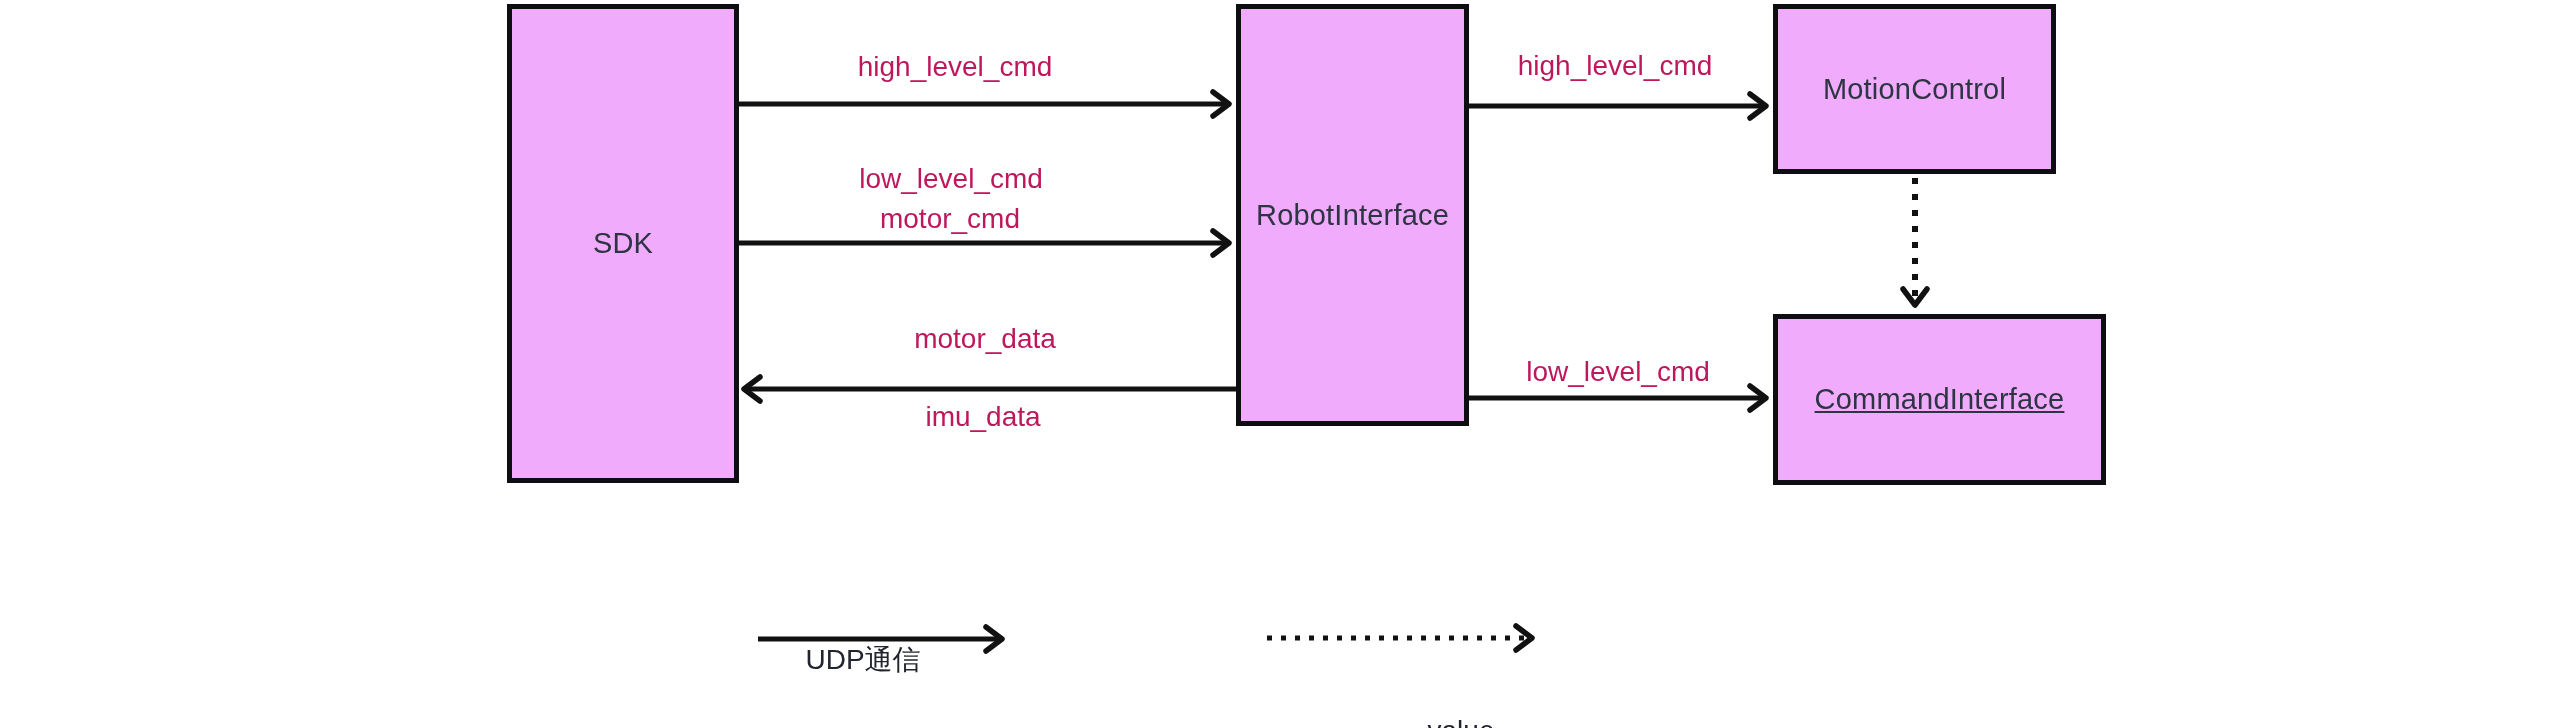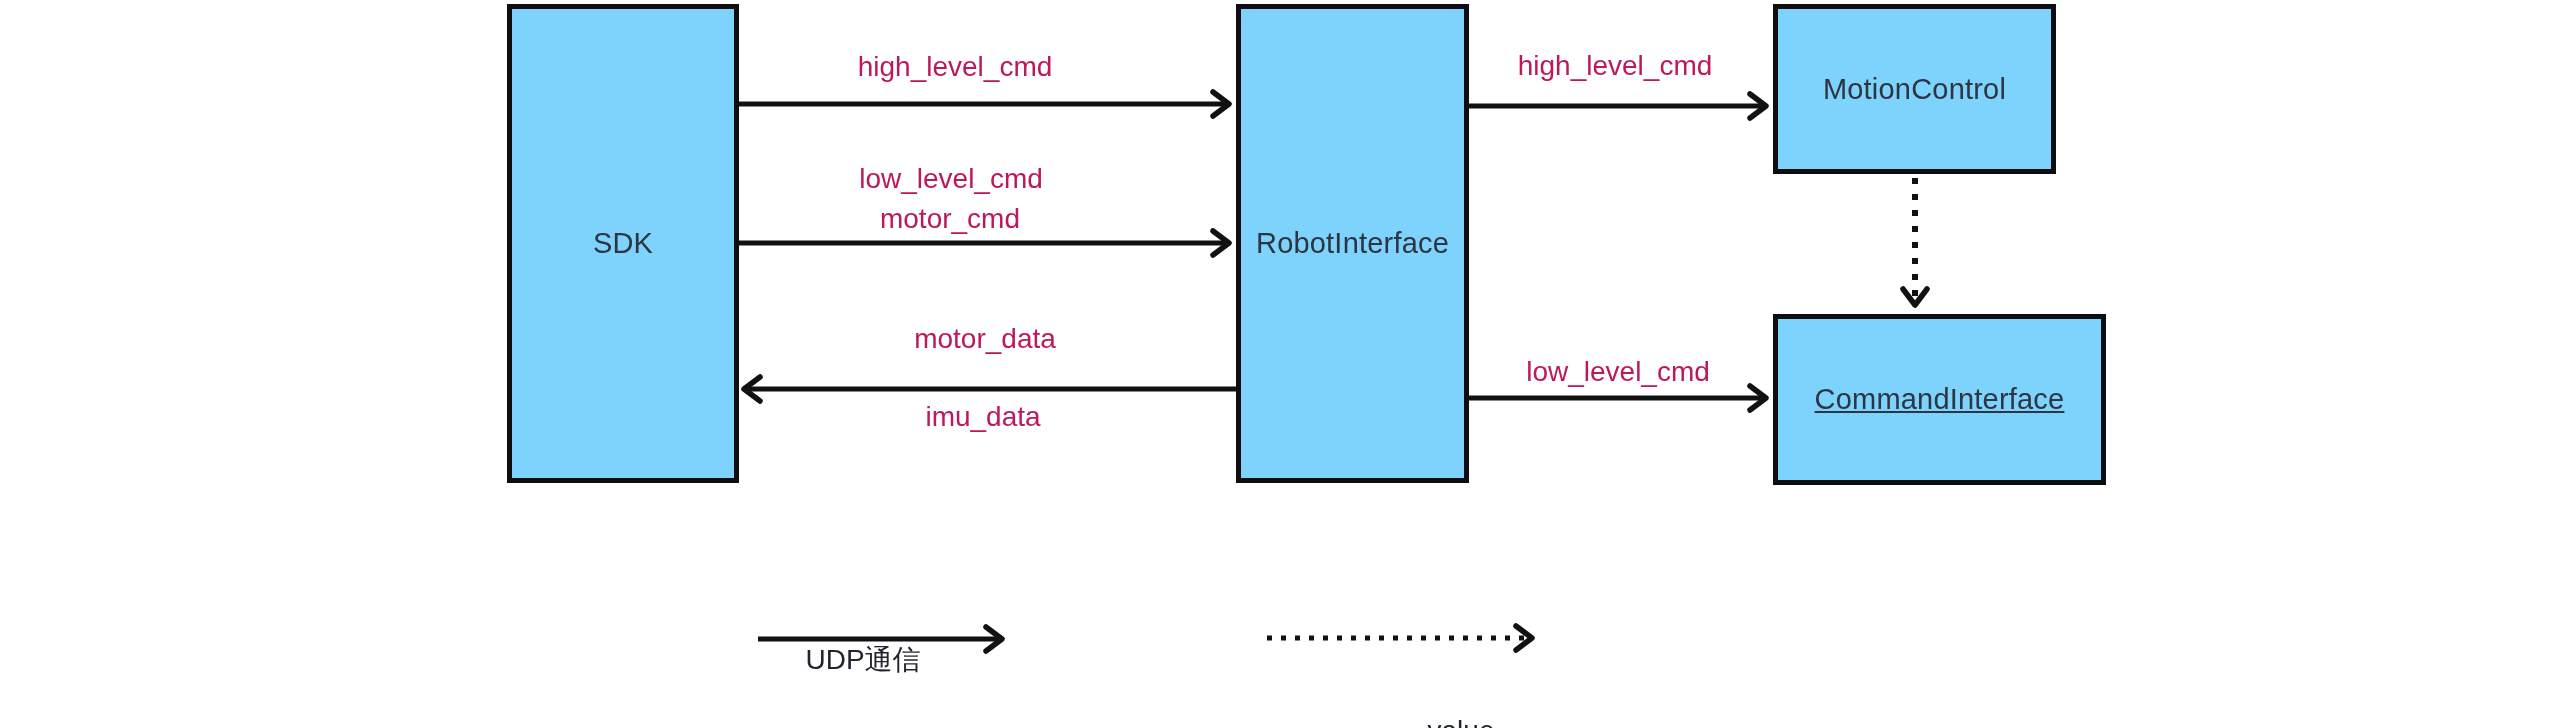--- a/index.html
+++ b/index.html
@@ -18,31 +18,31 @@
   #edges-svg {
     position: absolute;
     left: 0;
     top: 0;
     width: 2560px;
     height: 728px;
   }
   .node {
     position: absolute;
     box-sizing: border-box;
-    background: #7dd3fc;
+    background: #f0abfc;
     border: 5px solid #0d0d12;
     display: flex;
     align-items: center;
     justify-content: center;
     font-size: 29px;
     color: #2d3442;
     letter-spacing: 0.2px;
   }
   .node-sdk            { left: 507px;  top: 4px;   width: 232px; height: 479px; }
-  .node-robot          { left: 1236px; top: 4px;   width: 233px; height: 479px; text-align: right; }
+  .node-robot          { left: 1236px; top: 4px;   width: 233px; height: 422px; text-align: right; }
   .node-motion         { left: 1773px; top: 4px;   width: 283px; height: 170px; }
   .node-command        { left: 1773px; top: 314px; width: 333px; height: 171px; text-decoration: underline; }
 
   .edge-label {
     position: absolute;
     transform: translate(-50%, -50%);
     font-size: 28px;
     color: #be185d;
     white-space: nowrap;
     text-align: center;

